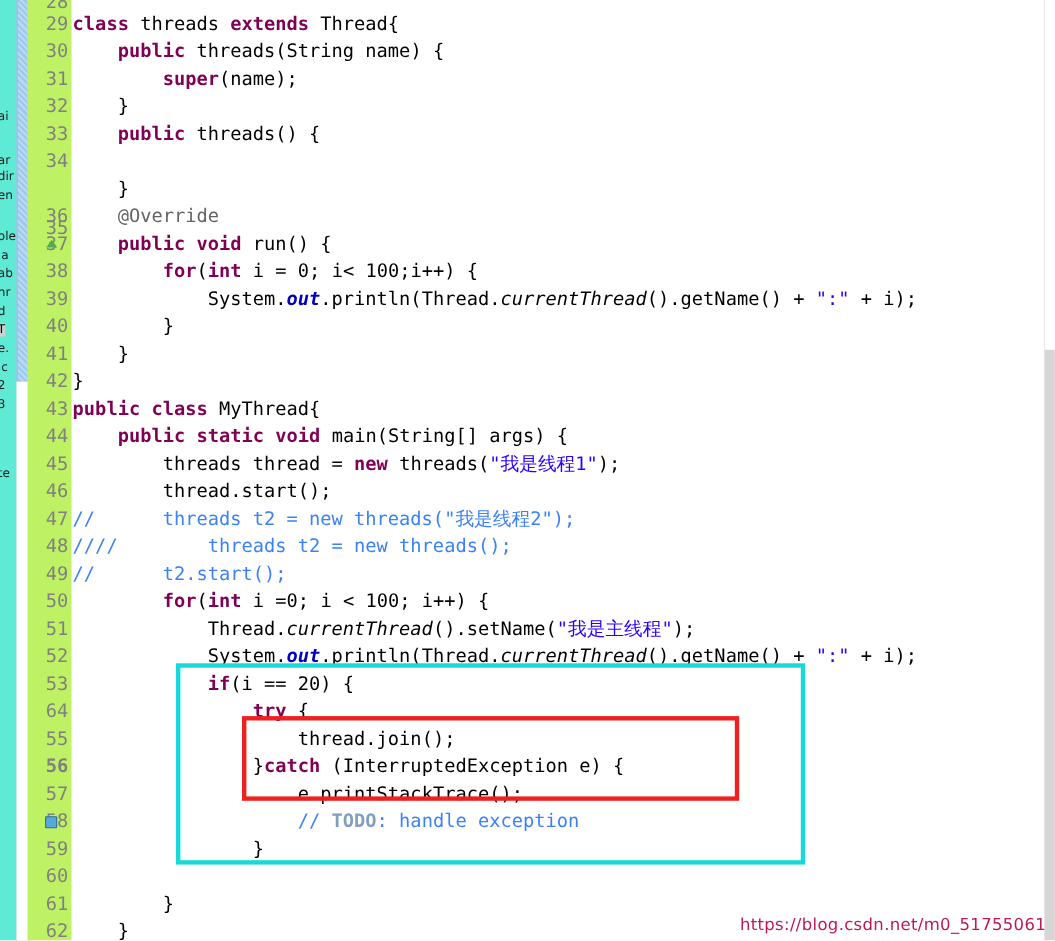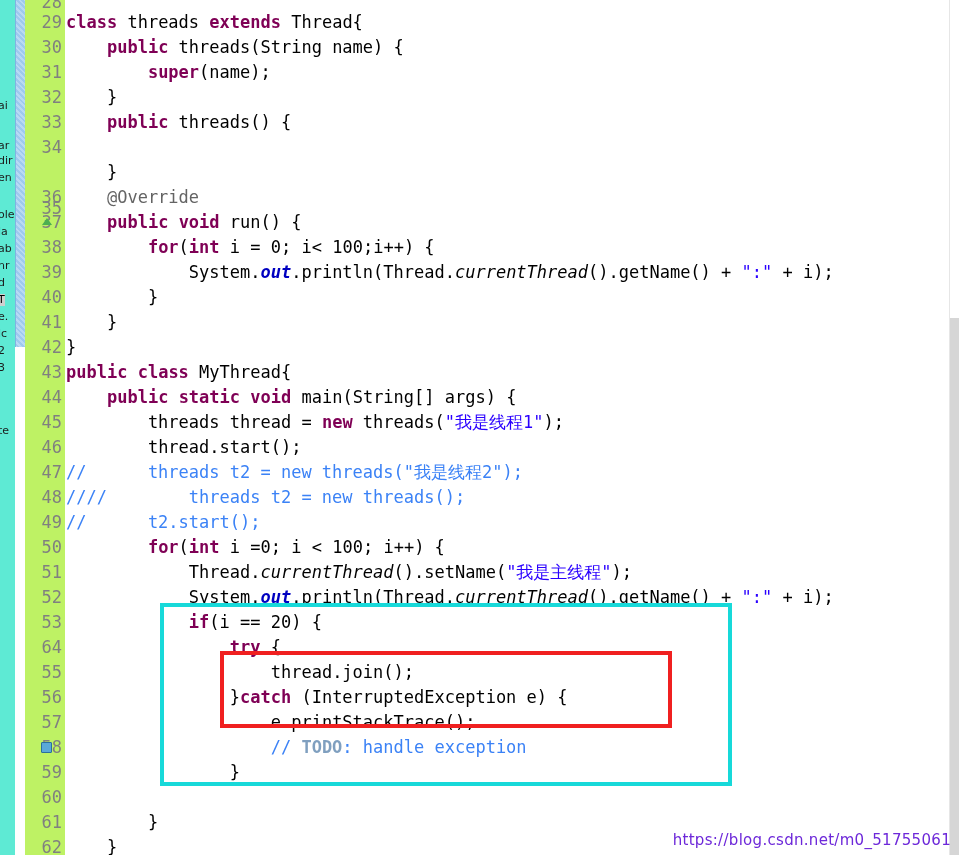--- a/index.html
+++ b/index.html
@@ -171,21 +171,21 @@
     width: 9px; height: 537px;
     background: #d6d6d6;
   }
 
   
   #watermark {
     position: absolute;
     right: 8px; bottom: 6px;
     font-family: "DejaVu Sans", "Liberation Sans", sans-serif;
     font-size: 15px;
-    color: #6d28d9;
+    color: #be185d;
     letter-spacing: 0.3px;
     white-space: nowrap;
   }
 </style>
 </head>
 <body>
 
 <div id="screen">
 
   <div id="side-panel">
@@ -236,21 +236,21 @@
       <div class="lnum" style="top: 435px;">46</div>
       <div class="lnum" style="top: 460px;">47</div>
       <div class="lnum" style="top: 485px;">48</div>
       <div class="lnum" style="top: 510px;">49</div>
       <div class="lnum" style="top: 535px;">50</div>
       <div class="lnum" style="top: 560px; margin-left: 25px;">51</div>
       <div class="lnum" style="top: 585px;">52</div>
       <div class="lnum" style="top: 610px;">53</div>
       <div class="lnum" style="top: 635px;">64</div>
       <div class="lnum" style="top: 660px;">55</div>
-      <div class="lnum" style="top: 685px;">56</div>
+      <div class="lnum" style="top: 685px; font-weight: bold;">56</div>
       <div class="lnum" style="top: 710px;">57</div>
       <div class="lnum" style="top: 735px;">58</div>
       <div class="gmark-blue" style="top: 742px;"></div>
       <div class="lnum" style="top: 760px;">59</div>
       <div class="lnum" style="top: 785px;">60</div>
       <div class="lnum" style="top: 810px;">61</div>
       <div class="lnum" style="top: 835px;">62</div>
     </div>
 
   <div id="code">

